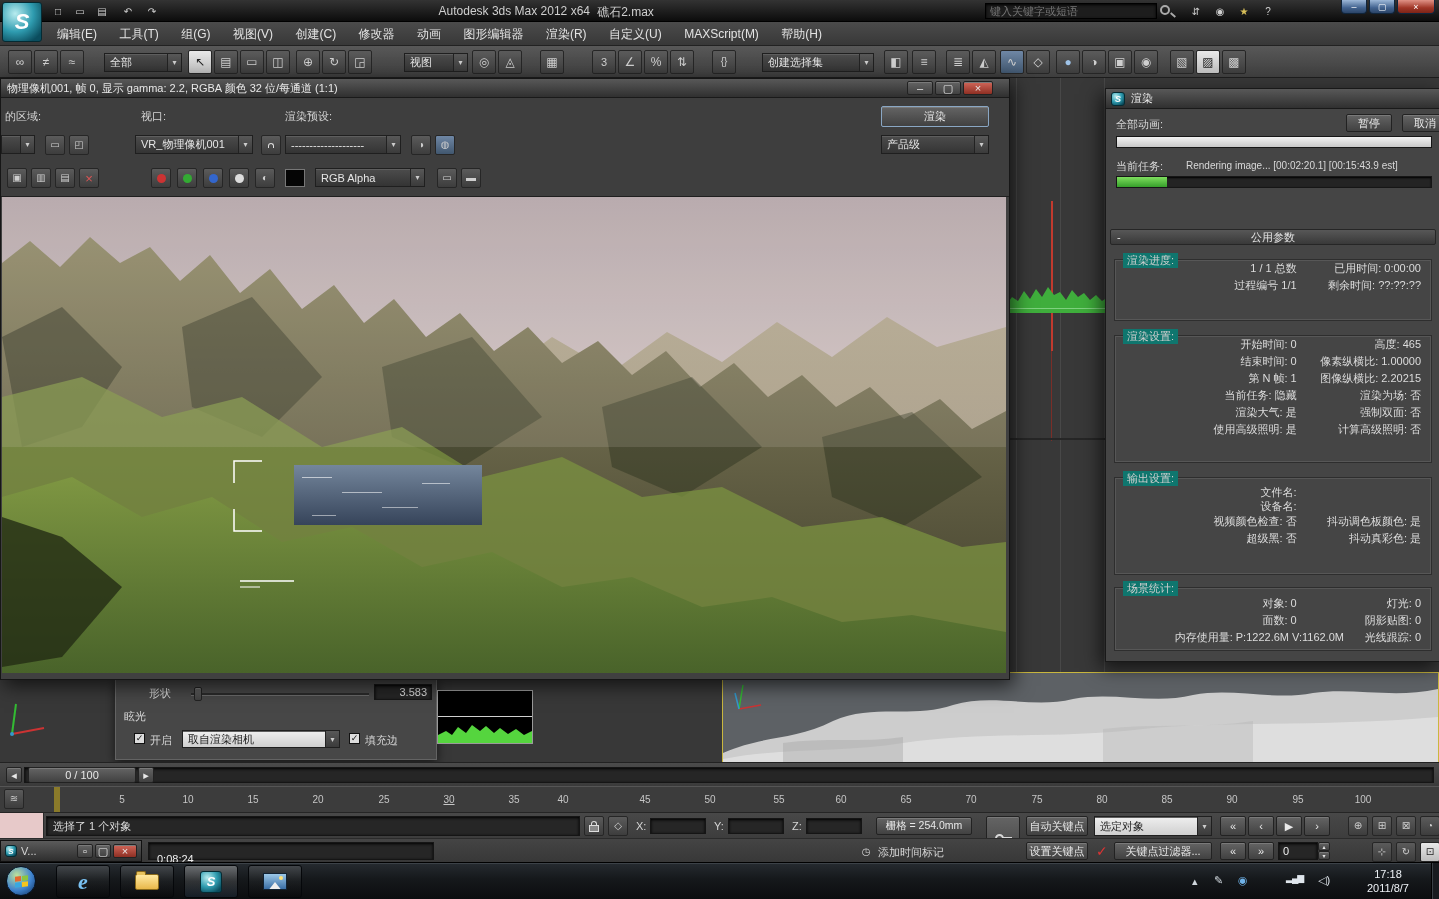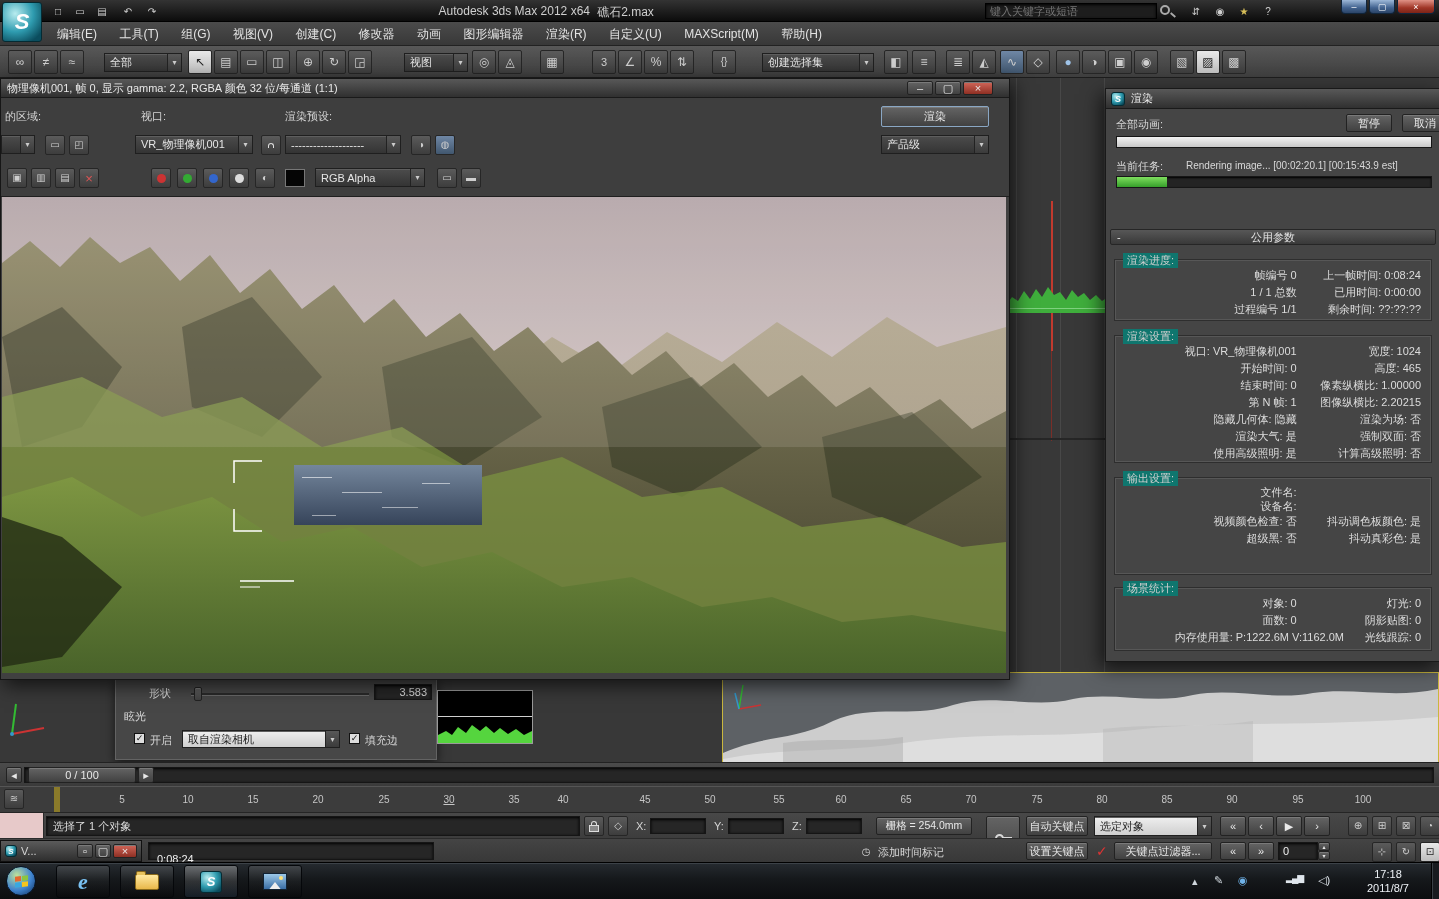--- a/index.html
+++ b/index.html
@@ -350,54 +350,46 @@
     <div class="abs pbar" style="left:10px;top:87px;width:316px;height:12px;">
       <div class="pfill" style="width:50px;background:linear-gradient(#7ede5e,#36a02b);"></div>
     </div>
     <div class="abs" style="left:4px;top:140px;width:326px;height:16px;background:linear-gradient(#575757,#393939);border:1px solid #262626;border-radius:2px;font-size:11px;color:#e4e4e4;text-align:center;line-height:14px;">
       <span class="abs" style="left:6px;top:0;">-</span>
       <span>公用参数</span>
     </div>
 
     <div class="grp" style="top:170px;height:62px;">
       <span class="grp-h">渲染进度:</span>
-      <div class="prow" style="margin-top:7px;">
-        <span class="pl">帧编号    0</span>
-        <span class="pr">上一帧时间: 0:08:24</span>
-      </div>
       <div class="prow">
         <span class="pl">1 / 1    总数</span>
         <span class="pr">已用时间: 0:00:00</span>
       </div>
       <div class="prow">
         <span class="pl">过程编号 1/1</span>
         <span class="pr">剩余时间: ??:??:??</span>
       </div>
     </div>
 
     <div class="grp" style="top:246px;height:128px;">
       <span class="grp-h">渲染设置:</span>
-      <div class="prow" style="margin-top:7px;">
-          <span class="pl">视口: VR_物理像机001</span>
-          <span class="pr">宽度: 1024</span>
-        </div>
       <div class="prow">
           <span class="pl">开始时间: 0</span>
           <span class="pr">高度: 465</span>
         </div>
       <div class="prow">
           <span class="pl">结束时间: 0</span>
           <span class="pr">像素纵横比: 1.00000</span>
         </div>
       <div class="prow">
           <span class="pl">第 N 帧: 1</span>
           <span class="pr">图像纵横比: 2.20215</span>
         </div>
       <div class="prow">
-          <span class="pl">隐藏几何体: 隐藏</span>
+          <span class="pl">当前任务: 隐藏</span>
           <span class="pr">渲染为场: 否</span>
         </div>
       <div class="prow">
           <span class="pl">渲染大气: 是</span>
           <span class="pr">强制双面: 否</span>
         </div>
       <div class="prow">
           <span class="pl">使用高级照明: 是</span>
           <span class="pr">计算高级照明: 否</span>
         </div>

